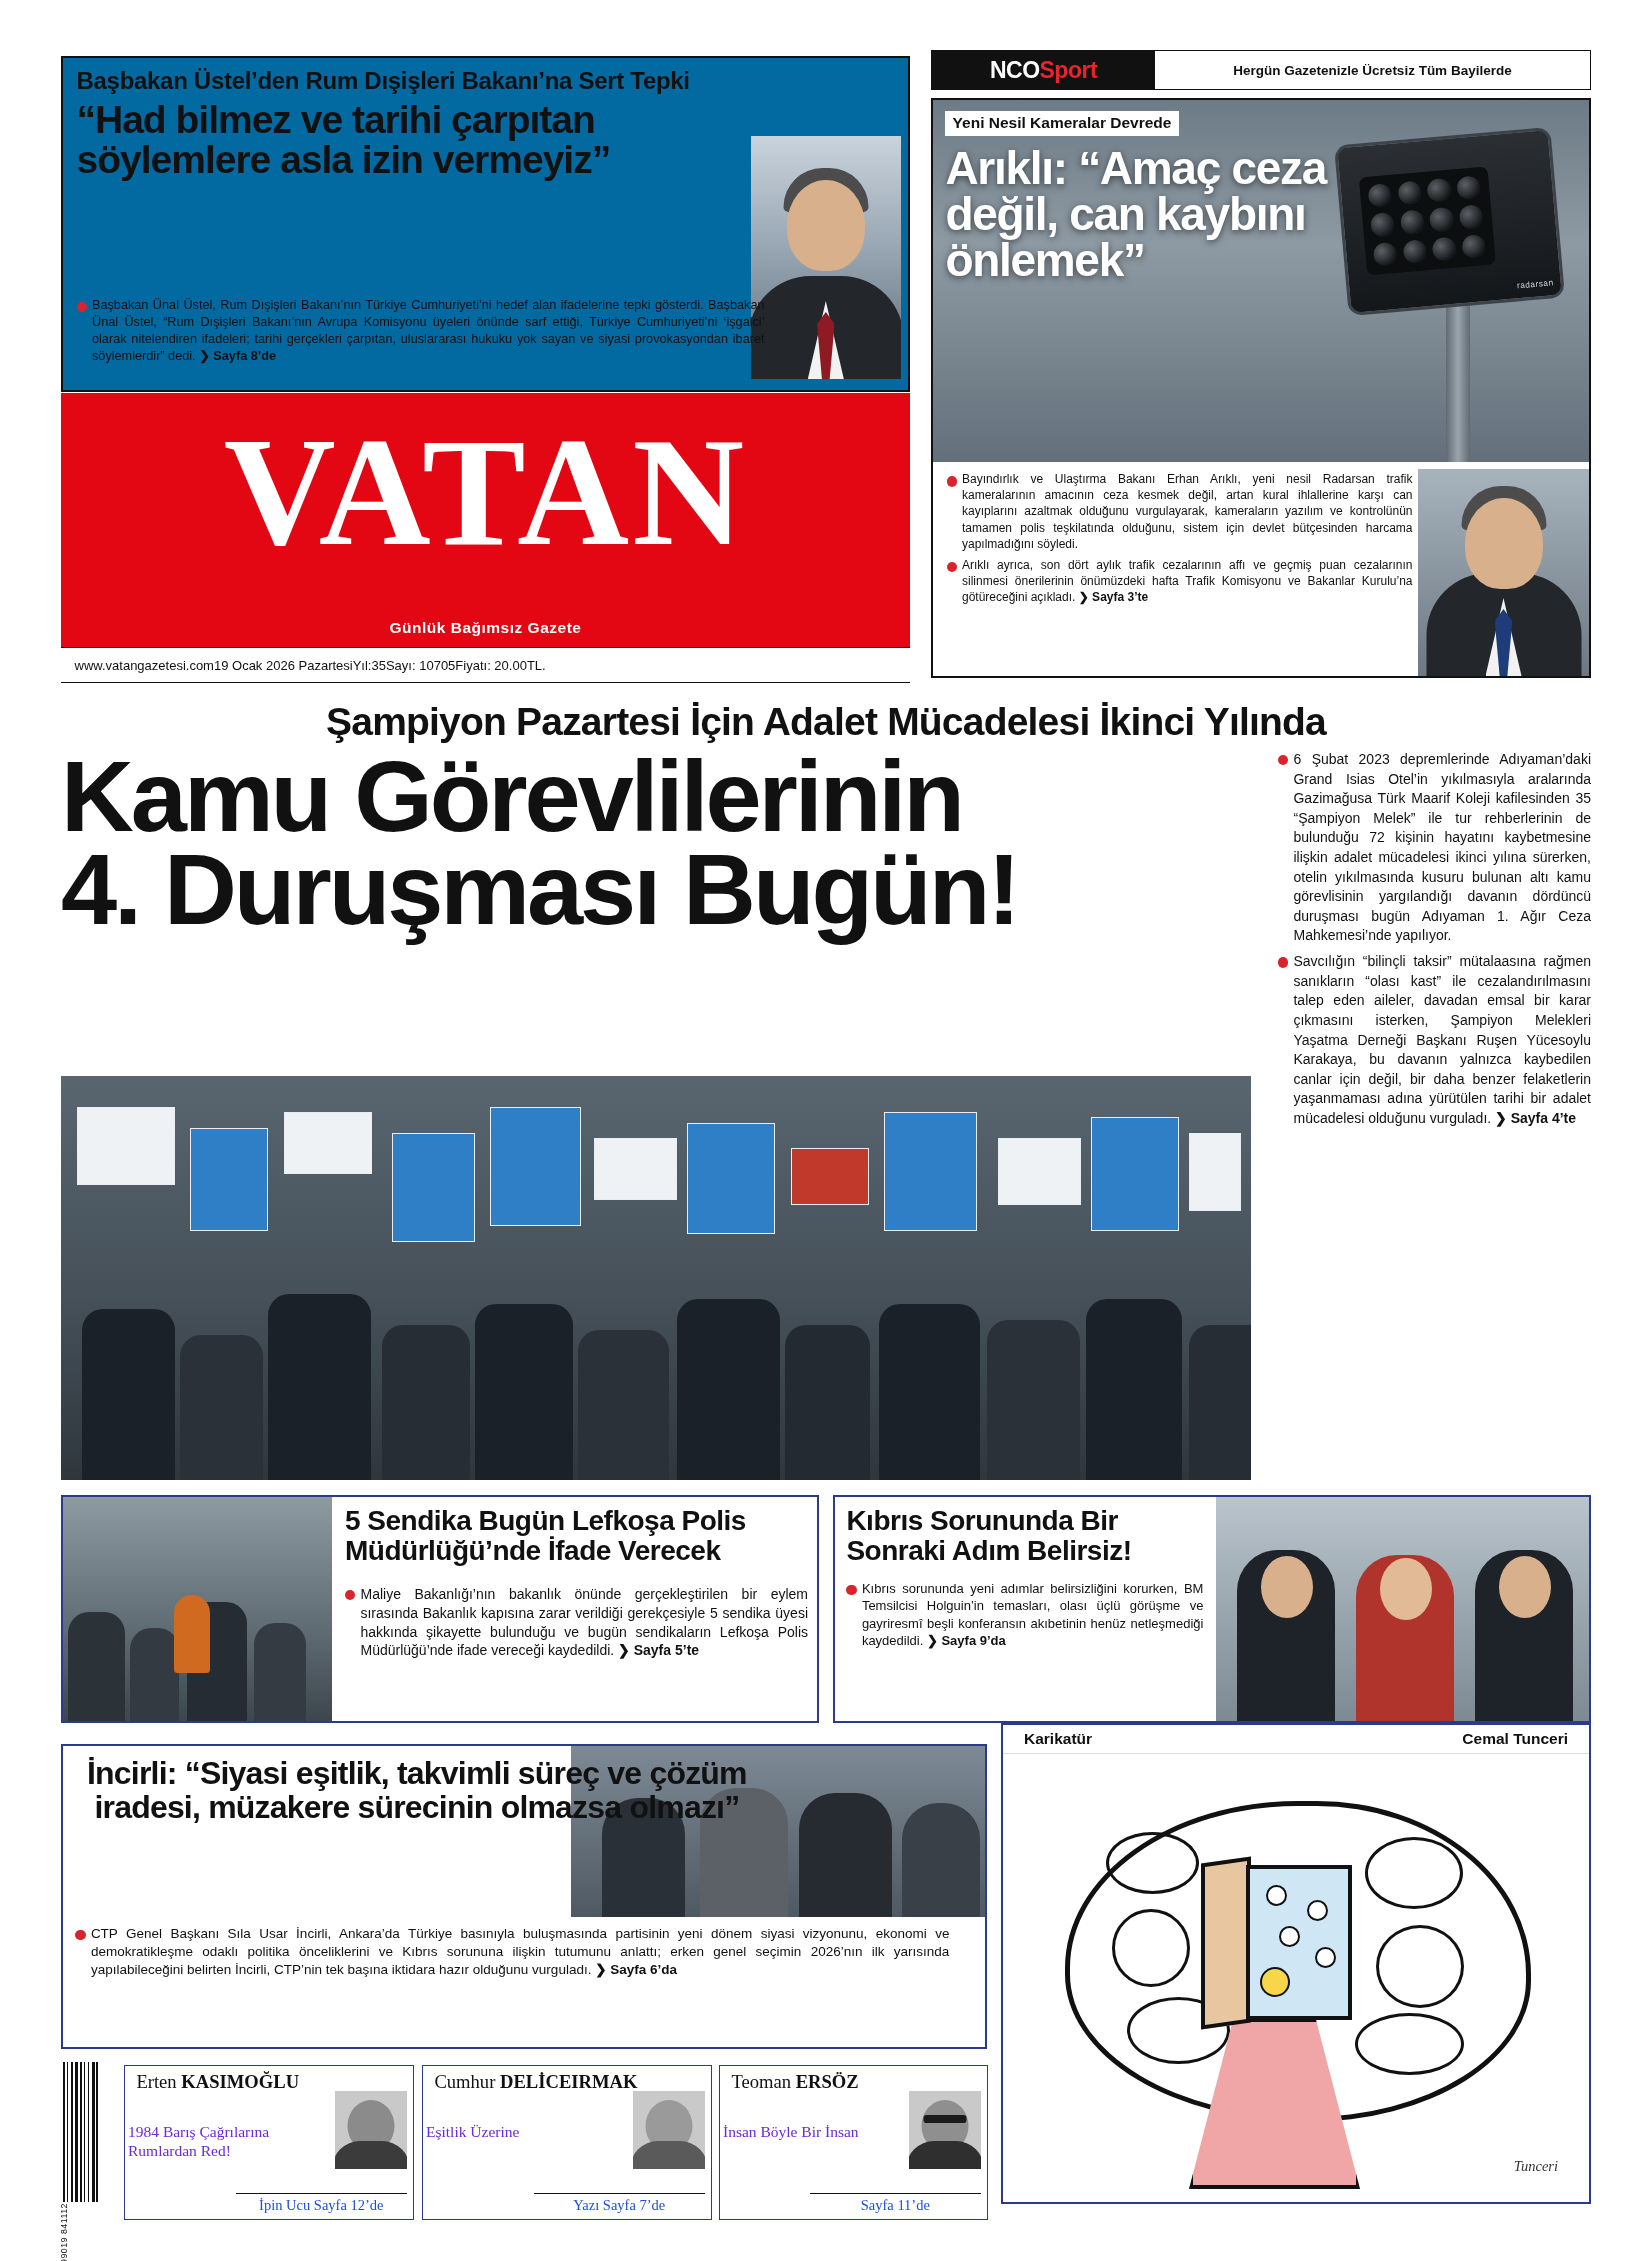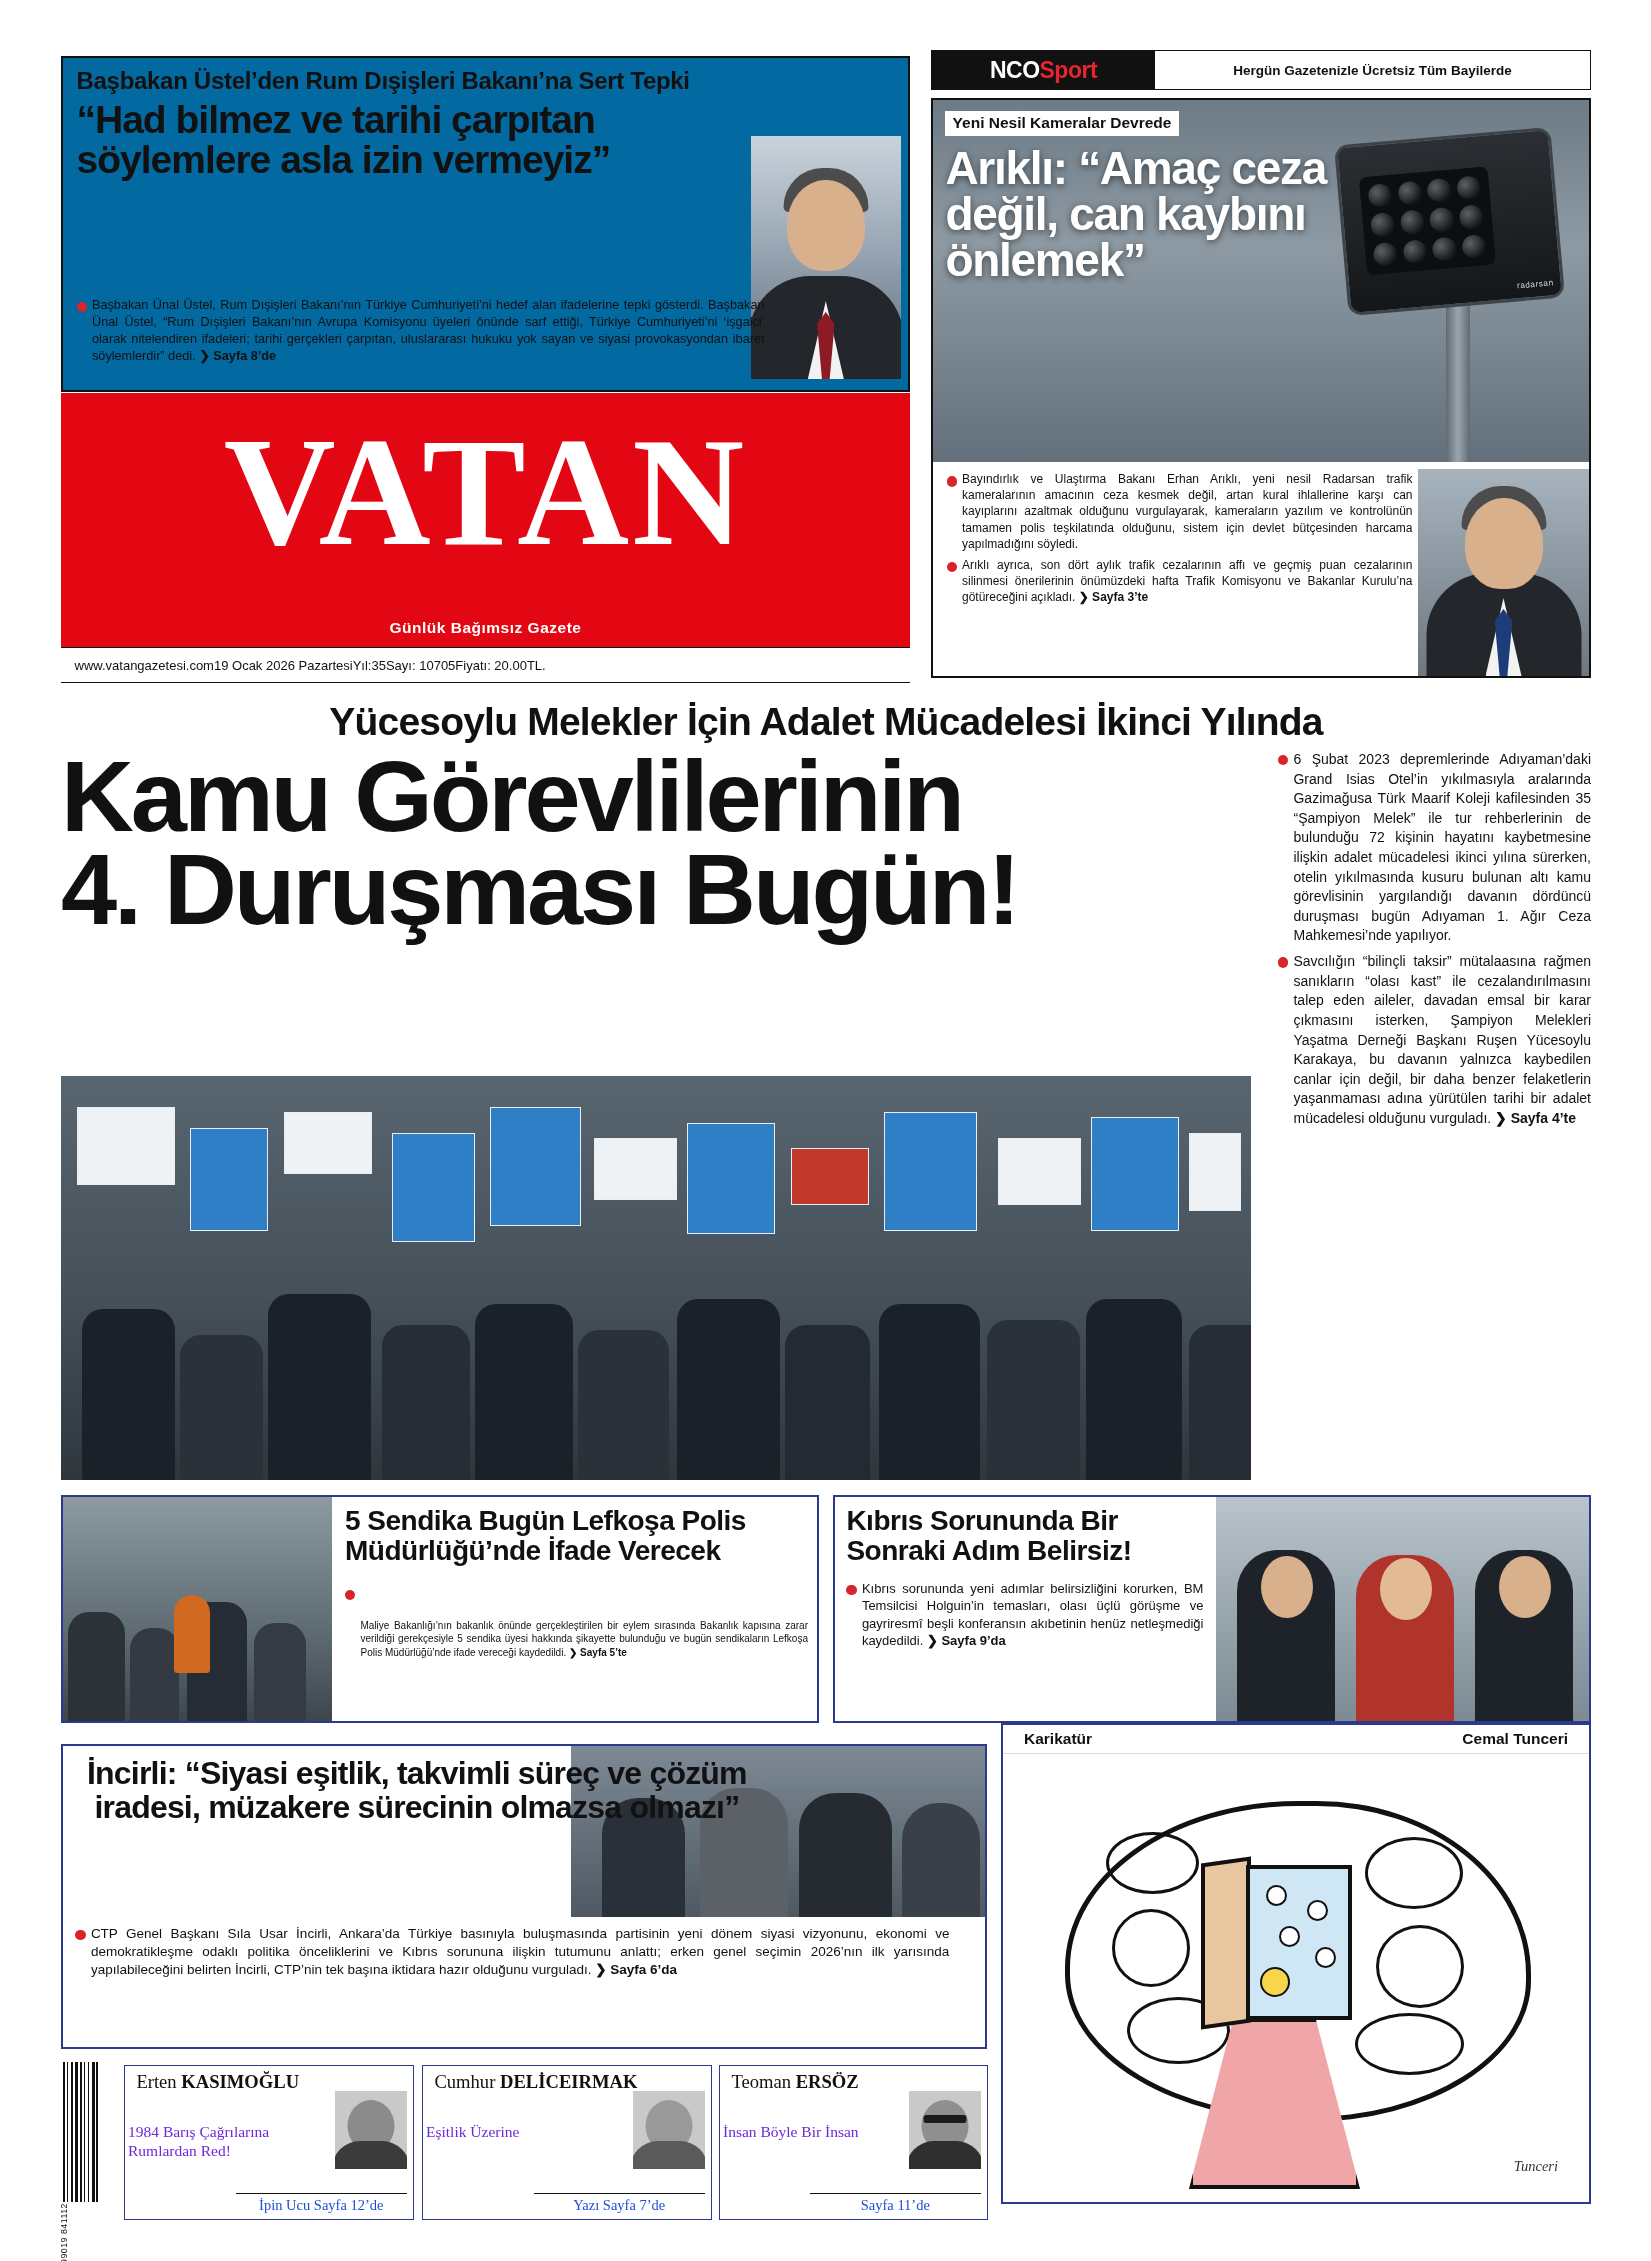--- a/index.html
+++ b/index.html
@@ -453,21 +453,21 @@
     <div class="slogan">Günlük Bağımsız Gazete</div>
   </div>
   <div class="box" id="infobar">
     <span>www.vatangazetesi.com</span>
     <span>19 Ocak 2026 Pazartesi</span>
     <span>Yıl:35</span>
     <span>Sayı: 10705</span>
     <span>Fiyatı: 20.00TL.</span>
   </div>
 
-  <div class="box" id="main-kicker">Yücesoylu Melekler İçin Adalet Mücadelesi İkinci Yılında</div>
+  <div class="box" id="main-kicker">Şampiyon Pazartesi İçin Adalet Mücadelesi İkinci Yılında</div>
 
   <div class="box" id="main-title">
     <div>Kamu Görevlilerinin</div>
     <div class="l2">
       <span>4. Duruşması Bugün</span><span class="excl">!</span>
     </div>
   </div>
 
   <div class="box" id="main-photo">
 
@@ -516,21 +516,21 @@
     <div class="ml-photo">
       <div class="crowd-person" style="left:5.2px;  width:57px; height:109px; background:#2b3238;"></div>
       <div class="crowd-person" style="left:67px; width:49px;  height:93px; background:#333a41;"></div>
       <div class="crowd-person" style="left:124px; width:60px; height:119px; background:#262c33;"></div>
       <div class="crowd-person" style="left:191px; width:52px; height:98px; background:#343b42;"></div>
       <div style="position:absolute; left:111px; top:98px; width:36px; height:78px; background:#d06a20; border-radius:21px 21px 4.1px 4.1px;"></div>
     </div>
     <div class="ml-title">5 Sendika Bugün Lefkoşa Polis Müdürlüğü’nde İfade Verecek</div>
     <div class="ml-body">
       <span class="bullet"></span>
-      <div class="body-text" style="font-size:10px;margin-top:34px;">
+      <div class="body-text" style="font-size:14px;">
         <span>Maliye Bakanlığı’nın bakanlık önünde gerçekleştirilen bir eylem sırasında Bakanlık kapısına zarar verildiği gerekçesiyle 5 sendika üyesi hakkında şikayette bulunduğu ve bugün sendikaların Lefkoşa Polis Müdürlüğü’nde ifade vereceği kaydedildi.</span>
         <span class="page-ref">❯ Sayfa 5’te</span>
       </div>
     </div>
   </div>
 
   <div class="box" id="mid-right">
     <div class="mr-photo">
       <div style="position:absolute; left:21px; bottom:0; width:98px; height:171px; background:#1d2328; border-radius:41px 41px 0 0;"></div>
       <div style="position:absolute; left:45px; bottom:103px; width:52px; height:62px; background:#d9b08c; border-radius:50%;"></div>

